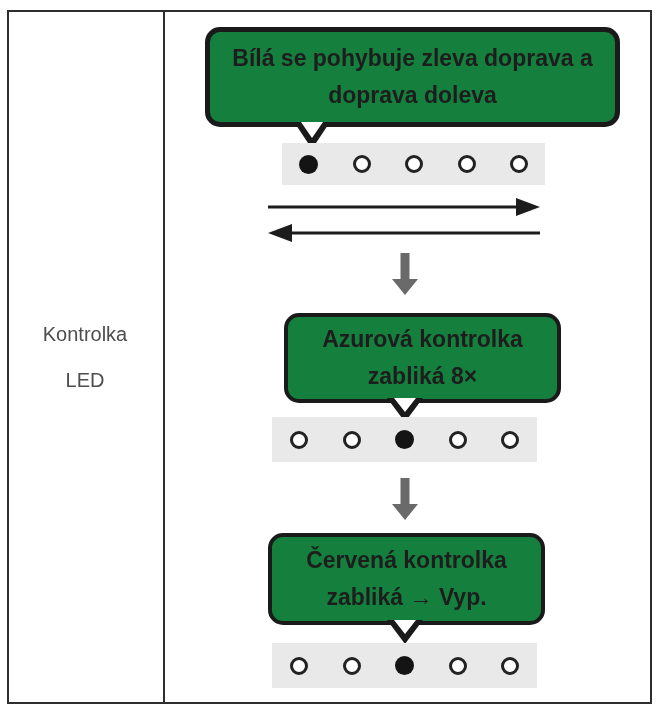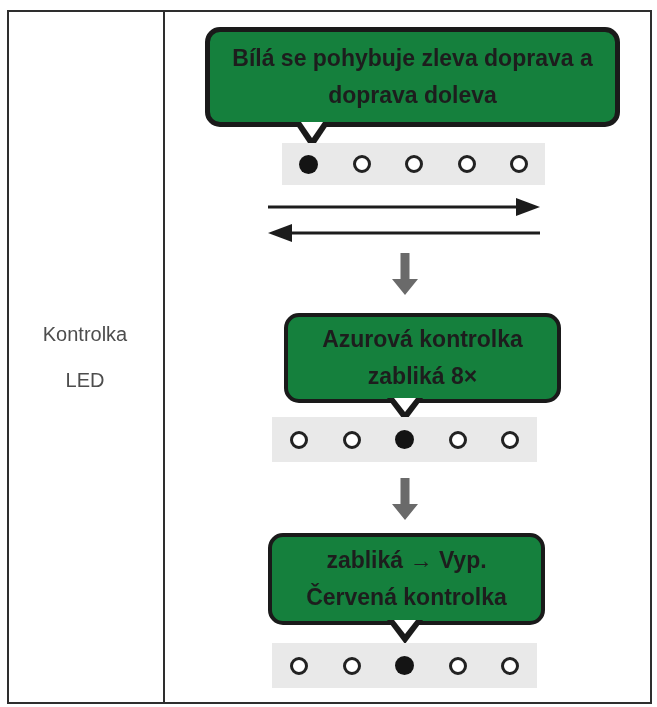--- a/index.html
+++ b/index.html
@@ -135,22 +135,22 @@
       <span class="dot on"></span>
       <span class="dot off"></span>
       <span class="dot off"></span>
     </div>
 
   <svg class="down-arrow down-arrow-2" viewBox="0 0 26 42" aria-hidden="true">
     <polygon points="8.5,0 17.5,0 17.5,26 26,26 13,42 0,26 8.5,26" fill="var(--down-arrow)"></polygon>
   </svg>
 
   <div class="bubble bubble-3">
+    <span>Červená kontrolka</span>
     <span>zabliká → Vyp.</span>
-    <span>Červená kontrolka</span>
   </div>
   <svg class="tail tail-3" viewBox="0 0 36 24" aria-hidden="true">
     <polygon class="outer" points="0,0 36,0 18,24"></polygon>
     <polygon class="inner" points="7,0 29,0 18,14"></polygon>
   </svg>
   <div class="strip strip-3">
       <span class="dot off"></span>
       <span class="dot off"></span>
       <span class="dot on"></span>
       <span class="dot off"></span>

